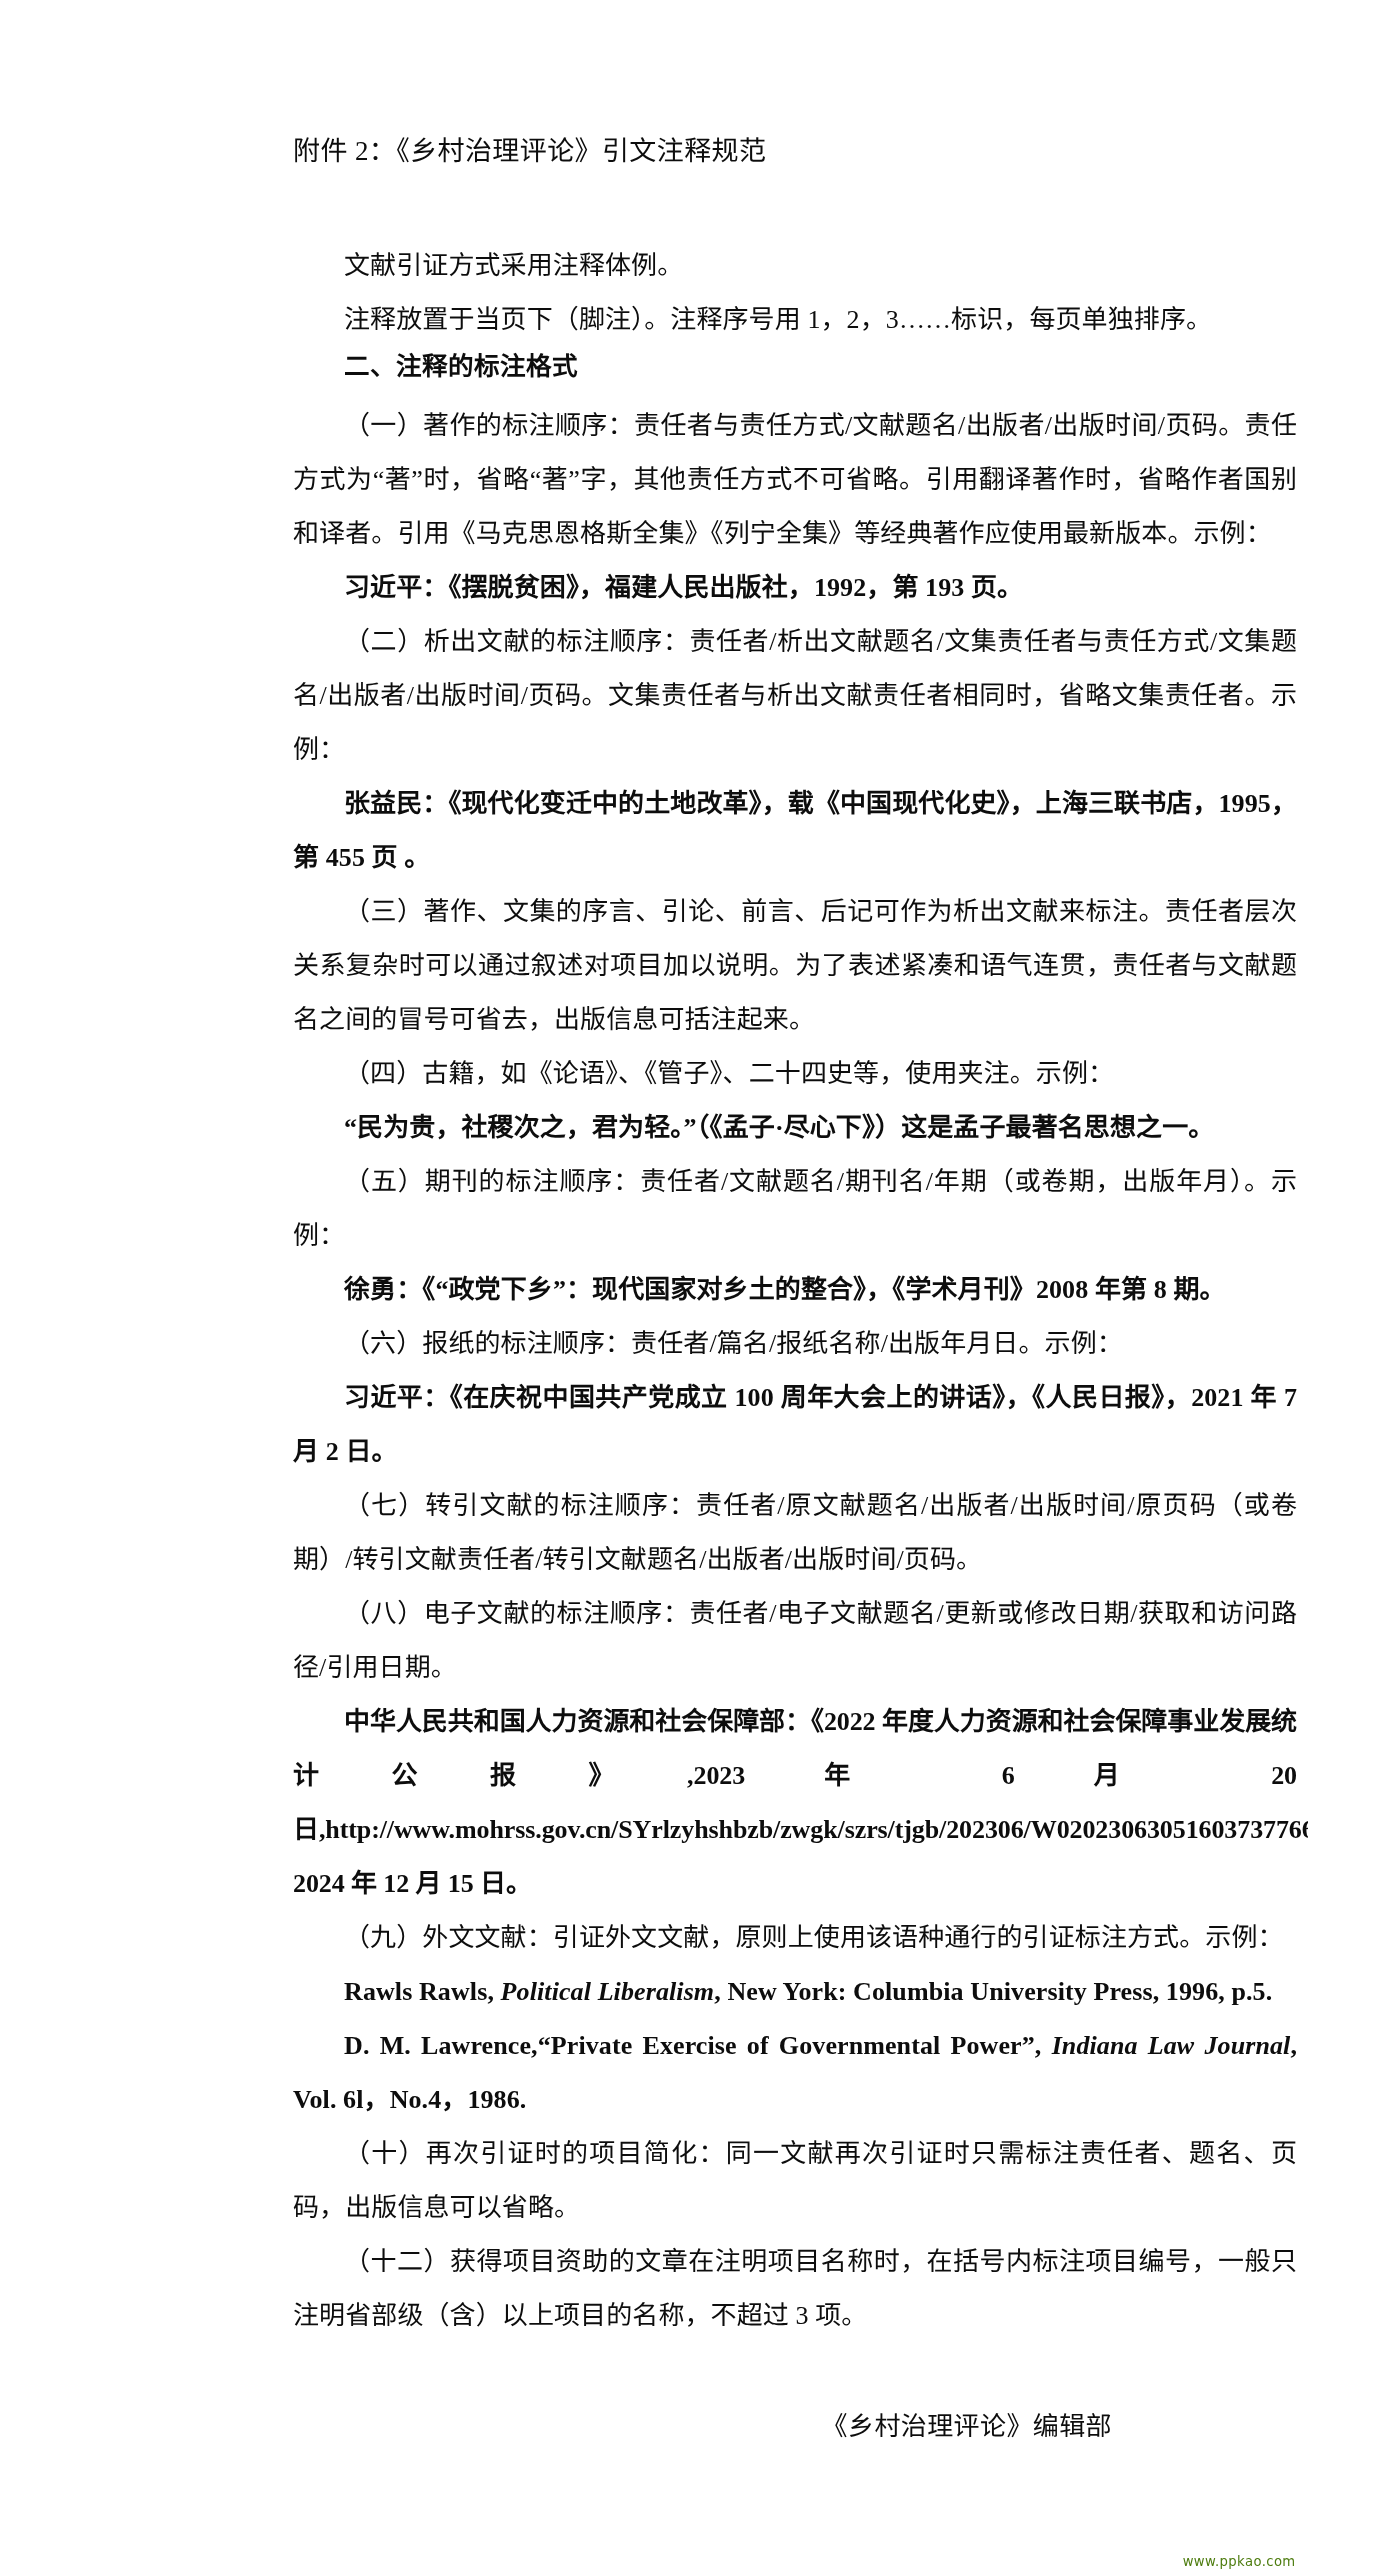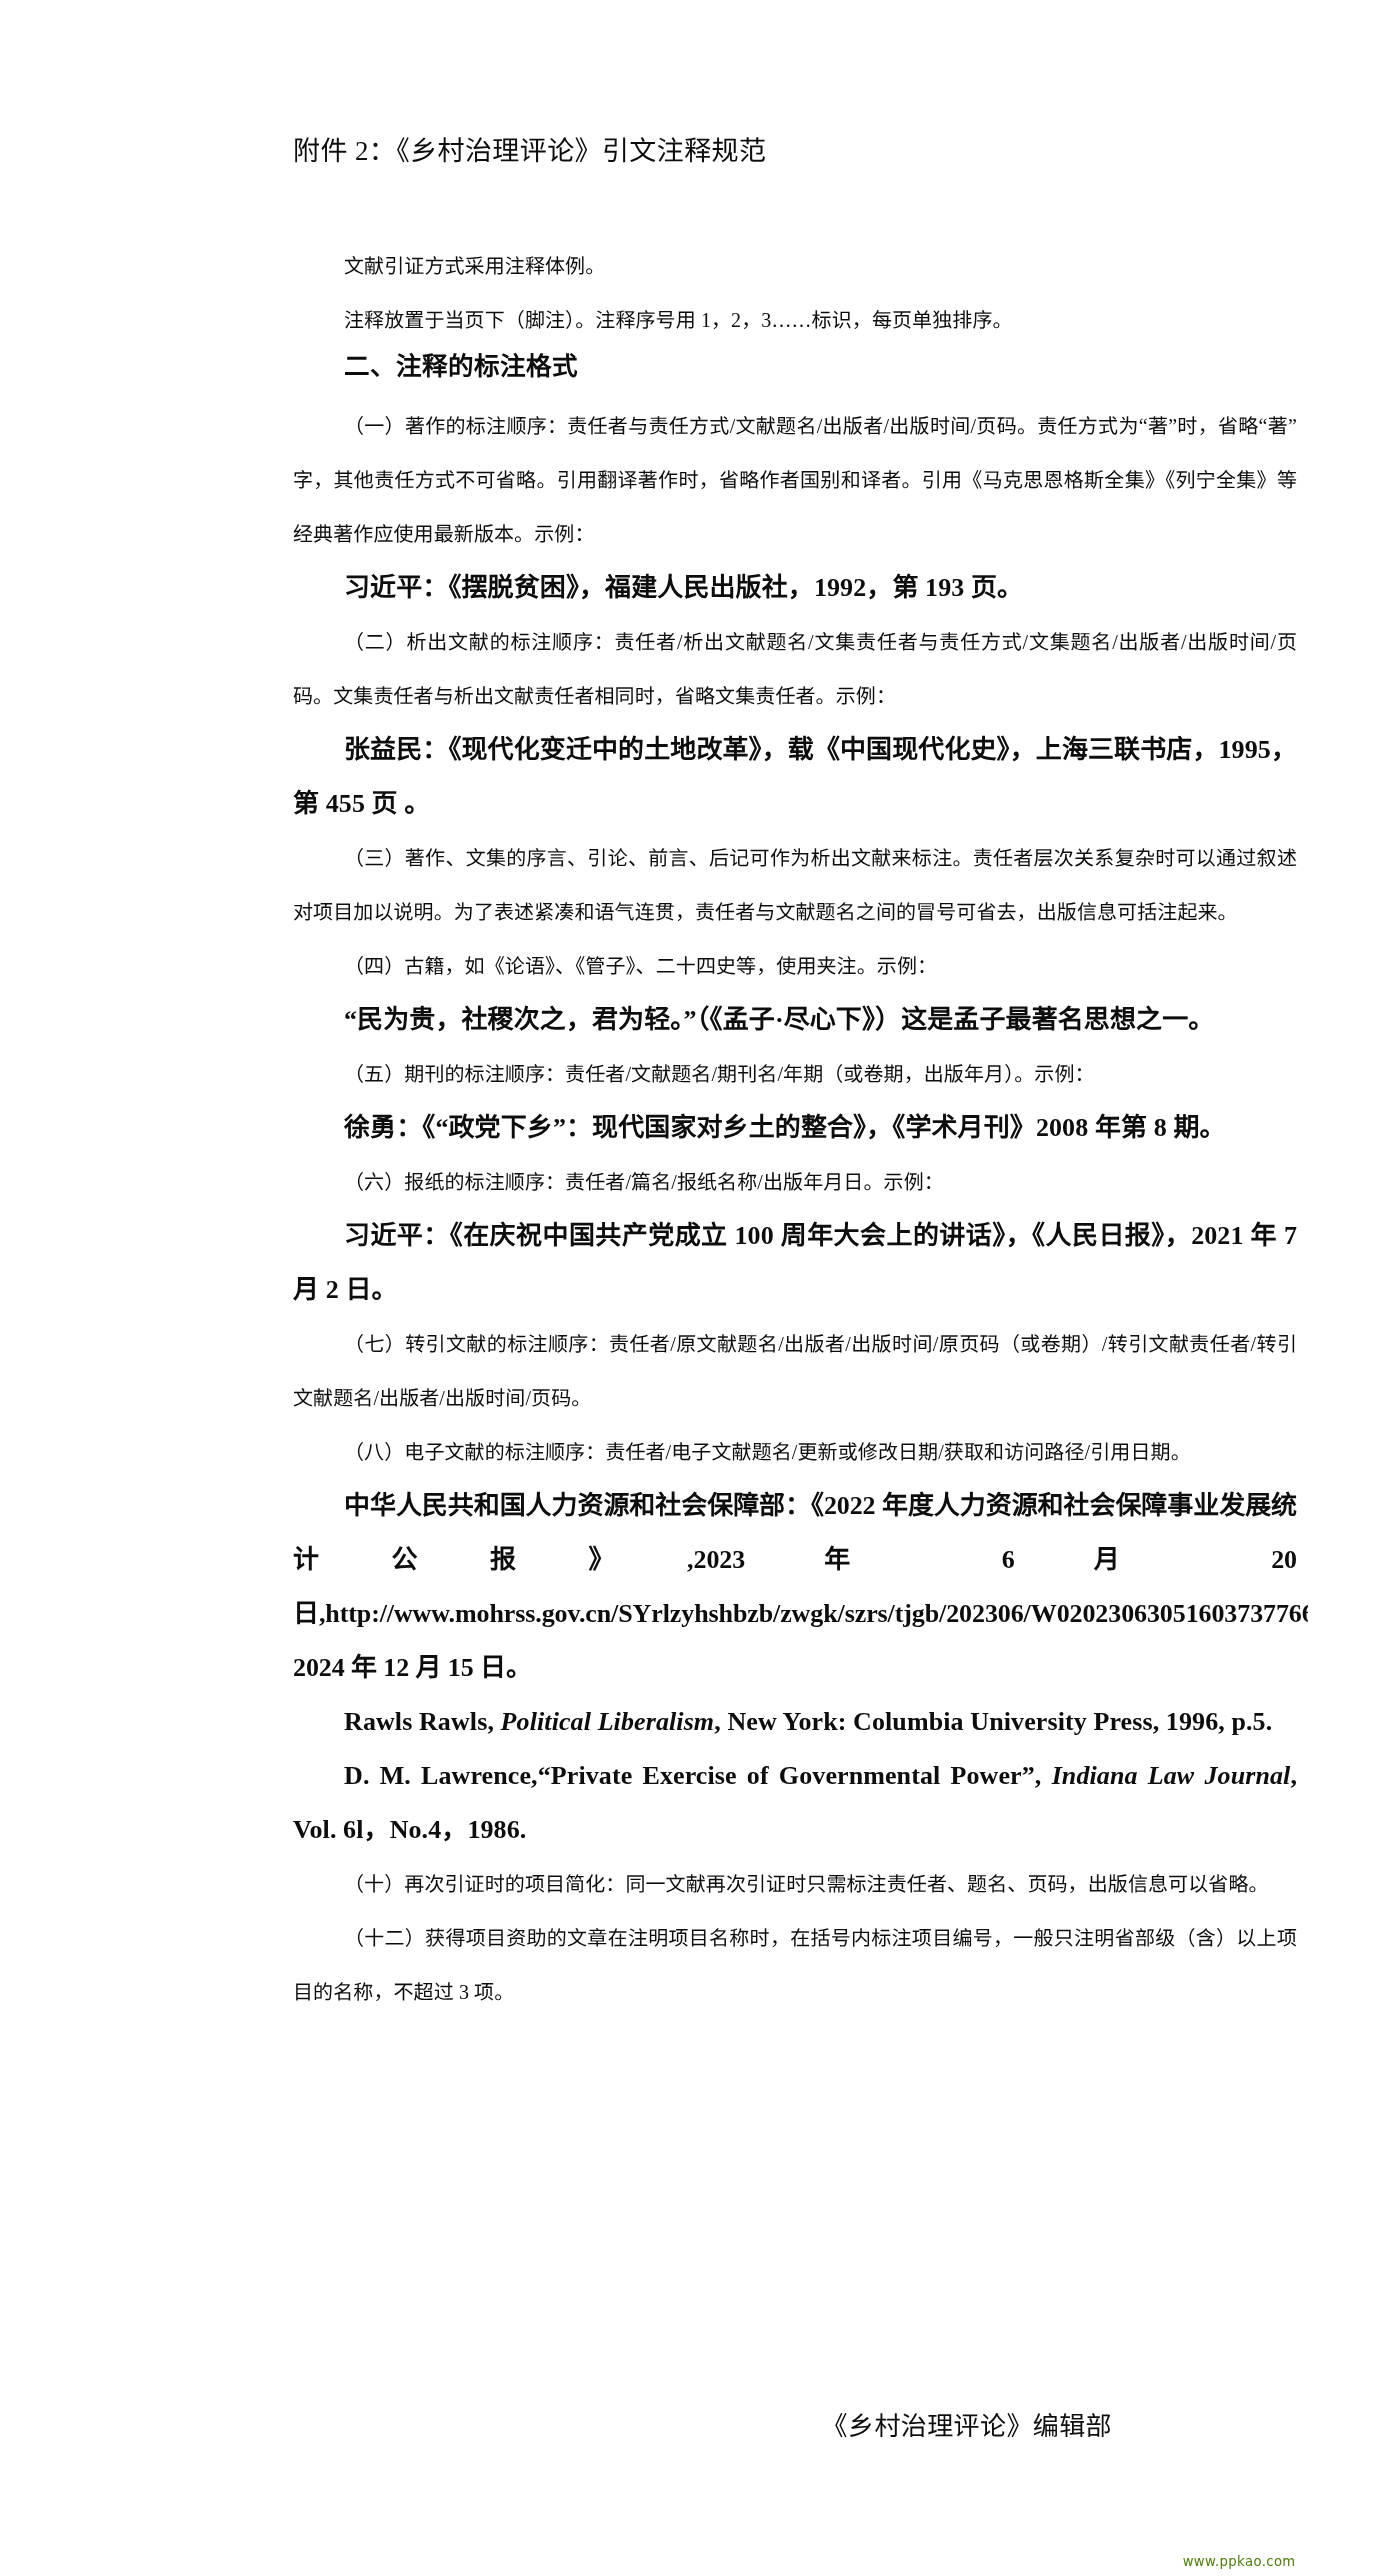--- a/index.html
+++ b/index.html
@@ -40,21 +40,21 @@
   .heading {
     font-family: "DejaVu Sans", "Liberation Sans", sans-serif;
     font-weight: bold;
     font-size: 25.6px;
     line-height: 1.55;
     letter-spacing: 0.4px;
     margin: 0 0 12.4px 0;
     text-indent: 51px;
   }
   p.para {
-    font-size: 20px;
+    font-size: 26px;
     line-height: 54px;
     margin: 0;
     text-align: justify;
     text-justify: inter-ideograph;
     text-indent: 51px;
     letter-spacing: 0.1px;
   }
   p.example {
     font-size: 26px;
     line-height: 54px;
@@ -115,20 +115,21 @@
     <p class="example">徐勇：《“政党下乡”：现代国家对乡土的整合》，《学术月刊》2008 年第 8 期。</p>
 
     <p class="para">（六）报纸的标注顺序：责任者/篇名/报纸名称/出版年月日。示例：</p>
     <p class="example">习近平：《在庆祝中国共产党成立 100 周年大会上的讲话》，《人民日报》，2021 年 7 月 2 日。</p>
 
     <p class="para">（七）转引文献的标注顺序：责任者/原文献题名/出版者/出版时间/原页码（或卷期）/转引文献责任者/转引文献题名/出版者/出版时间/页码。</p>
 
     <p class="para">（八）电子文献的标注顺序：责任者/电子文献题名/更新或修改日期/获取和访问路径/引用日期。</p>
     <p class="example tight">中华人民共和国人力资源和社会保障部：《2022 年度人力资源和社会保障事业发展统计公报》,2023 年 6 月 20 日,http://www.mohrss.gov.cn/SYrlzyhshbzb/zwgk/szrs/tjgb/202306/W020230630516037377667.pdf，2024 年 12 月 15 日。</p>
 
+    <p class="para">（九）外文文献：引证外文文献，原则上使用该语种通行的引证标注方式。示例：</p>
     <p class="example"><span>Rawls Rawls, </span><span class="ital">Political Liberalism</span><span>, New York: Columbia University Press, 1996, p.5.</span></p>
     <p class="example"><span>D. M. Lawrence,“Private Exercise of Governmental Power”, </span><span class="ital">Indiana Law Journal</span><span>, Vol. 6l，No.4，1986.</span></p>
 
     <p class="para">（十）再次引证时的项目简化：同一文献再次引证时只需标注责任者、题名、页码，出版信息可以省略。</p>
 
 
     <p class="para">（十二）获得项目资助的文章在注明项目名称时，在括号内标注项目编号，一般只注明省部级（含）以上项目的名称，不超过 3 项。</p>
 
   </div>
 

